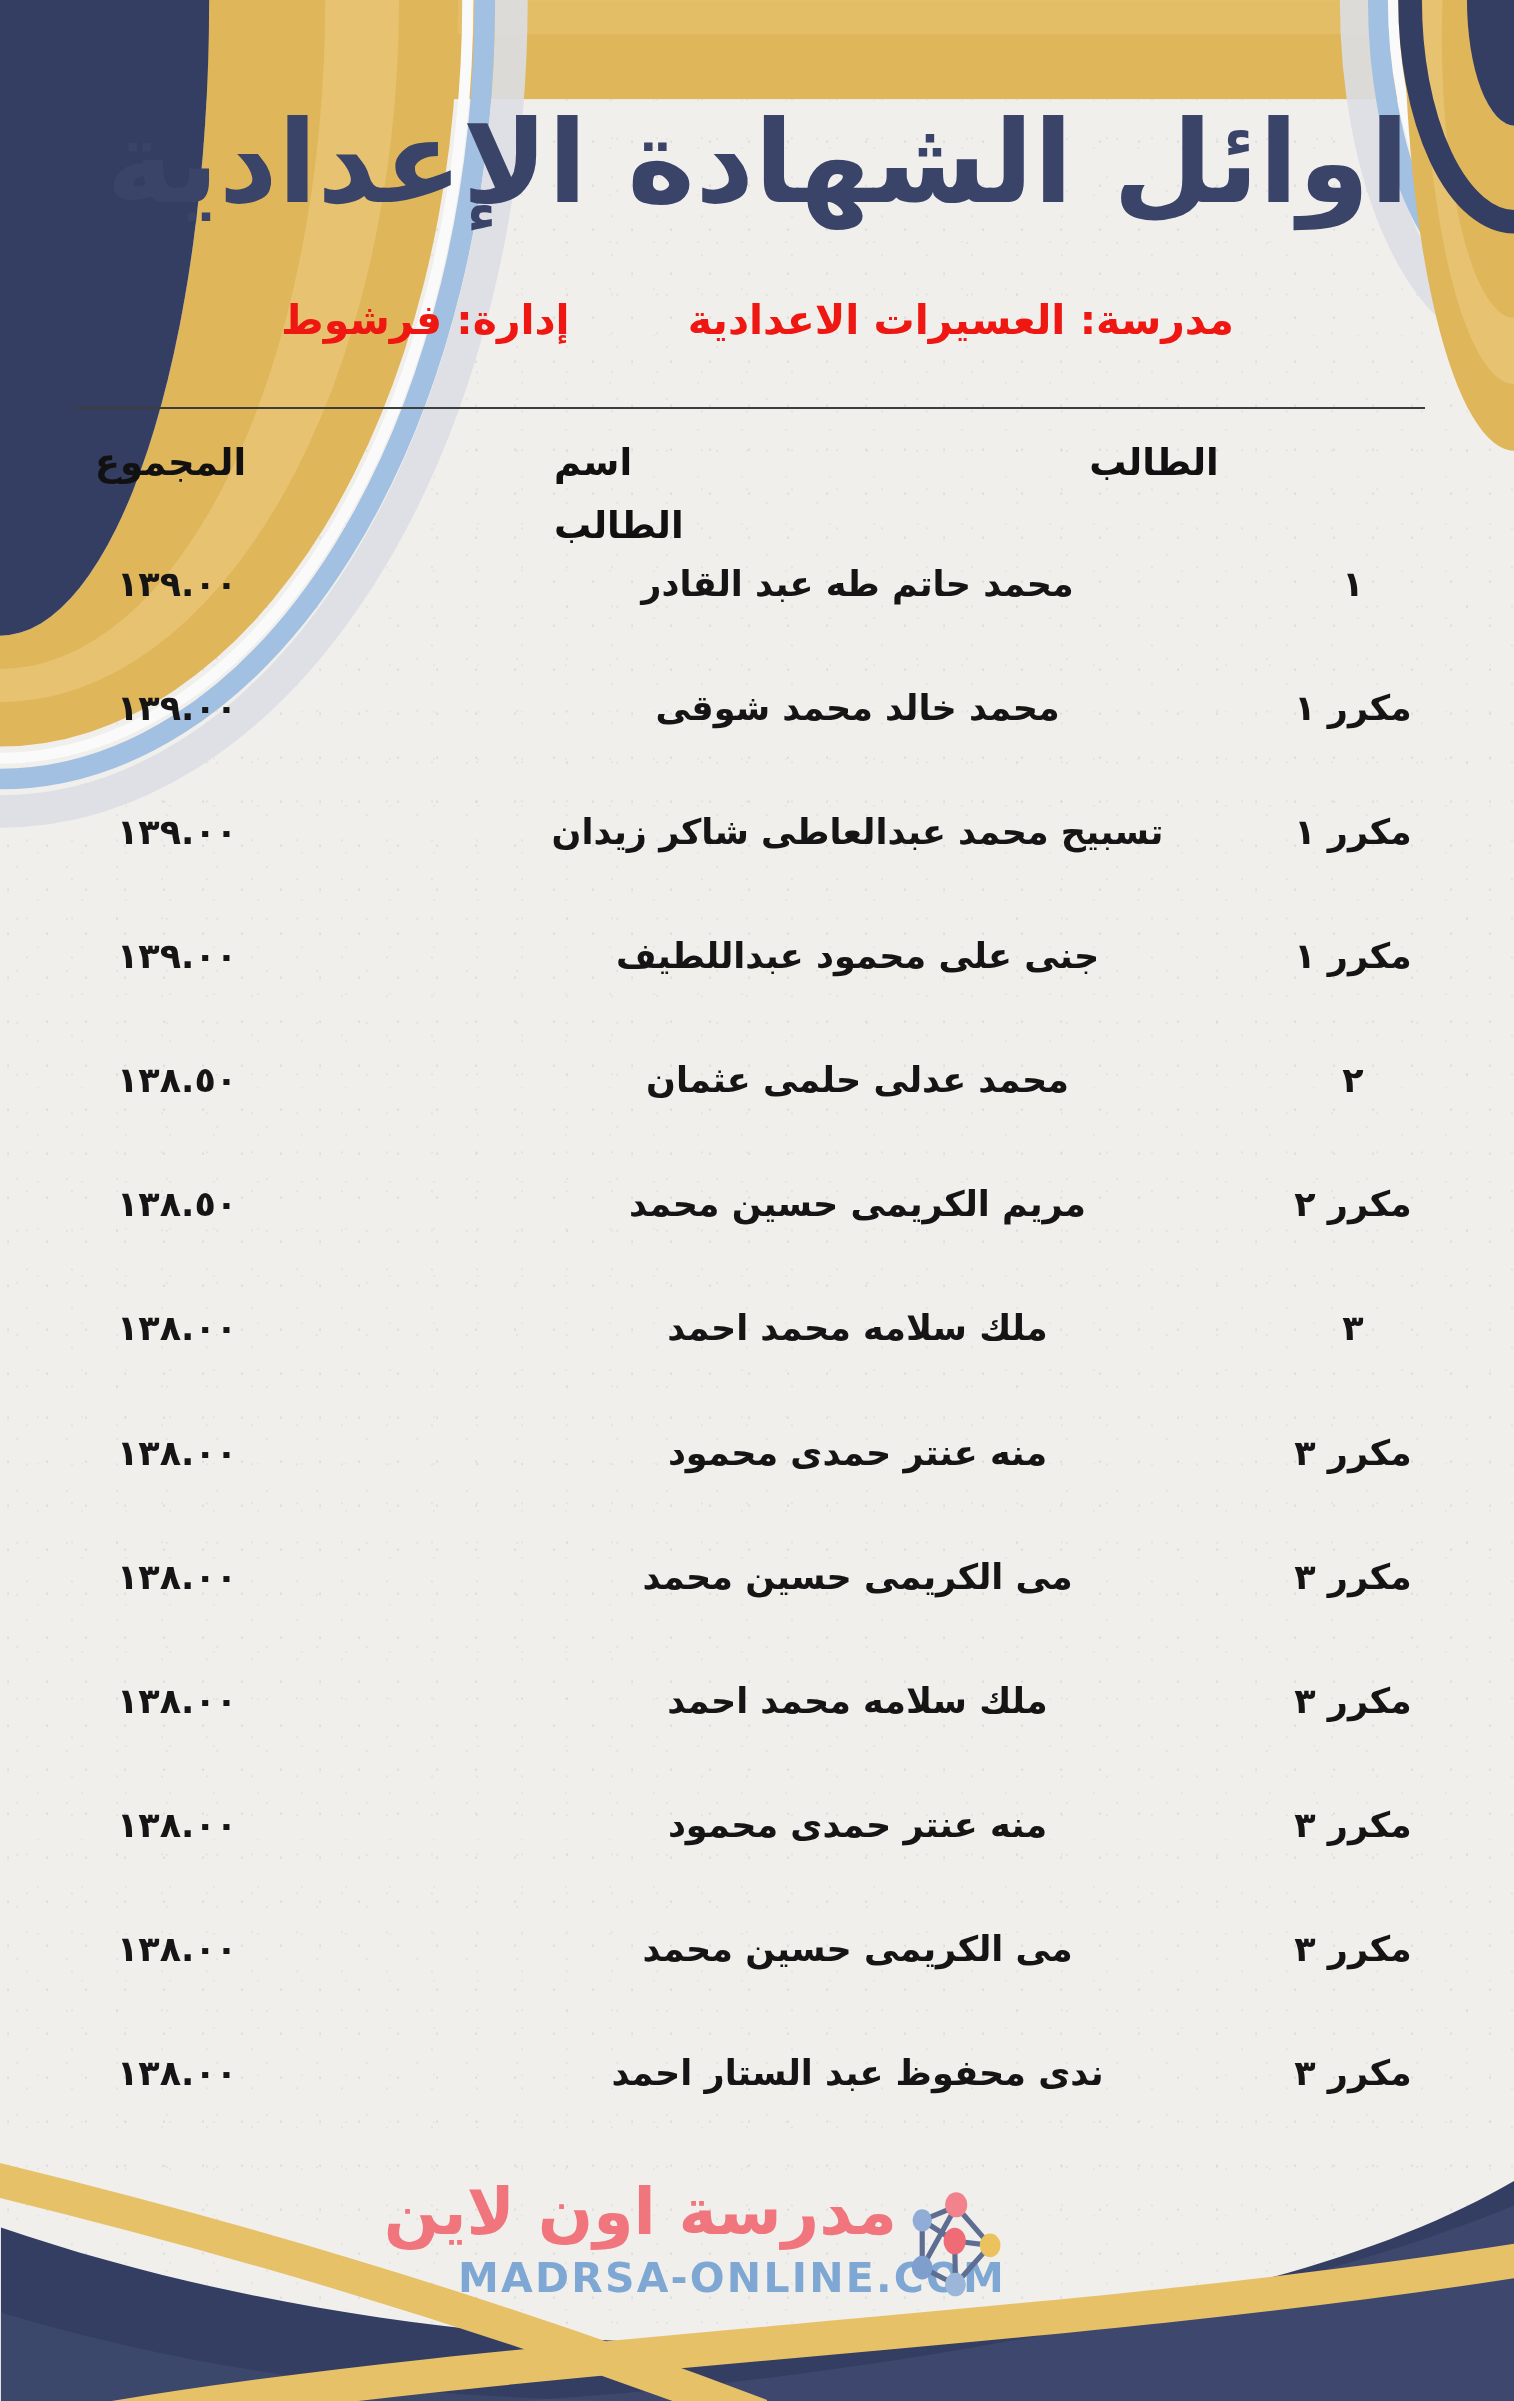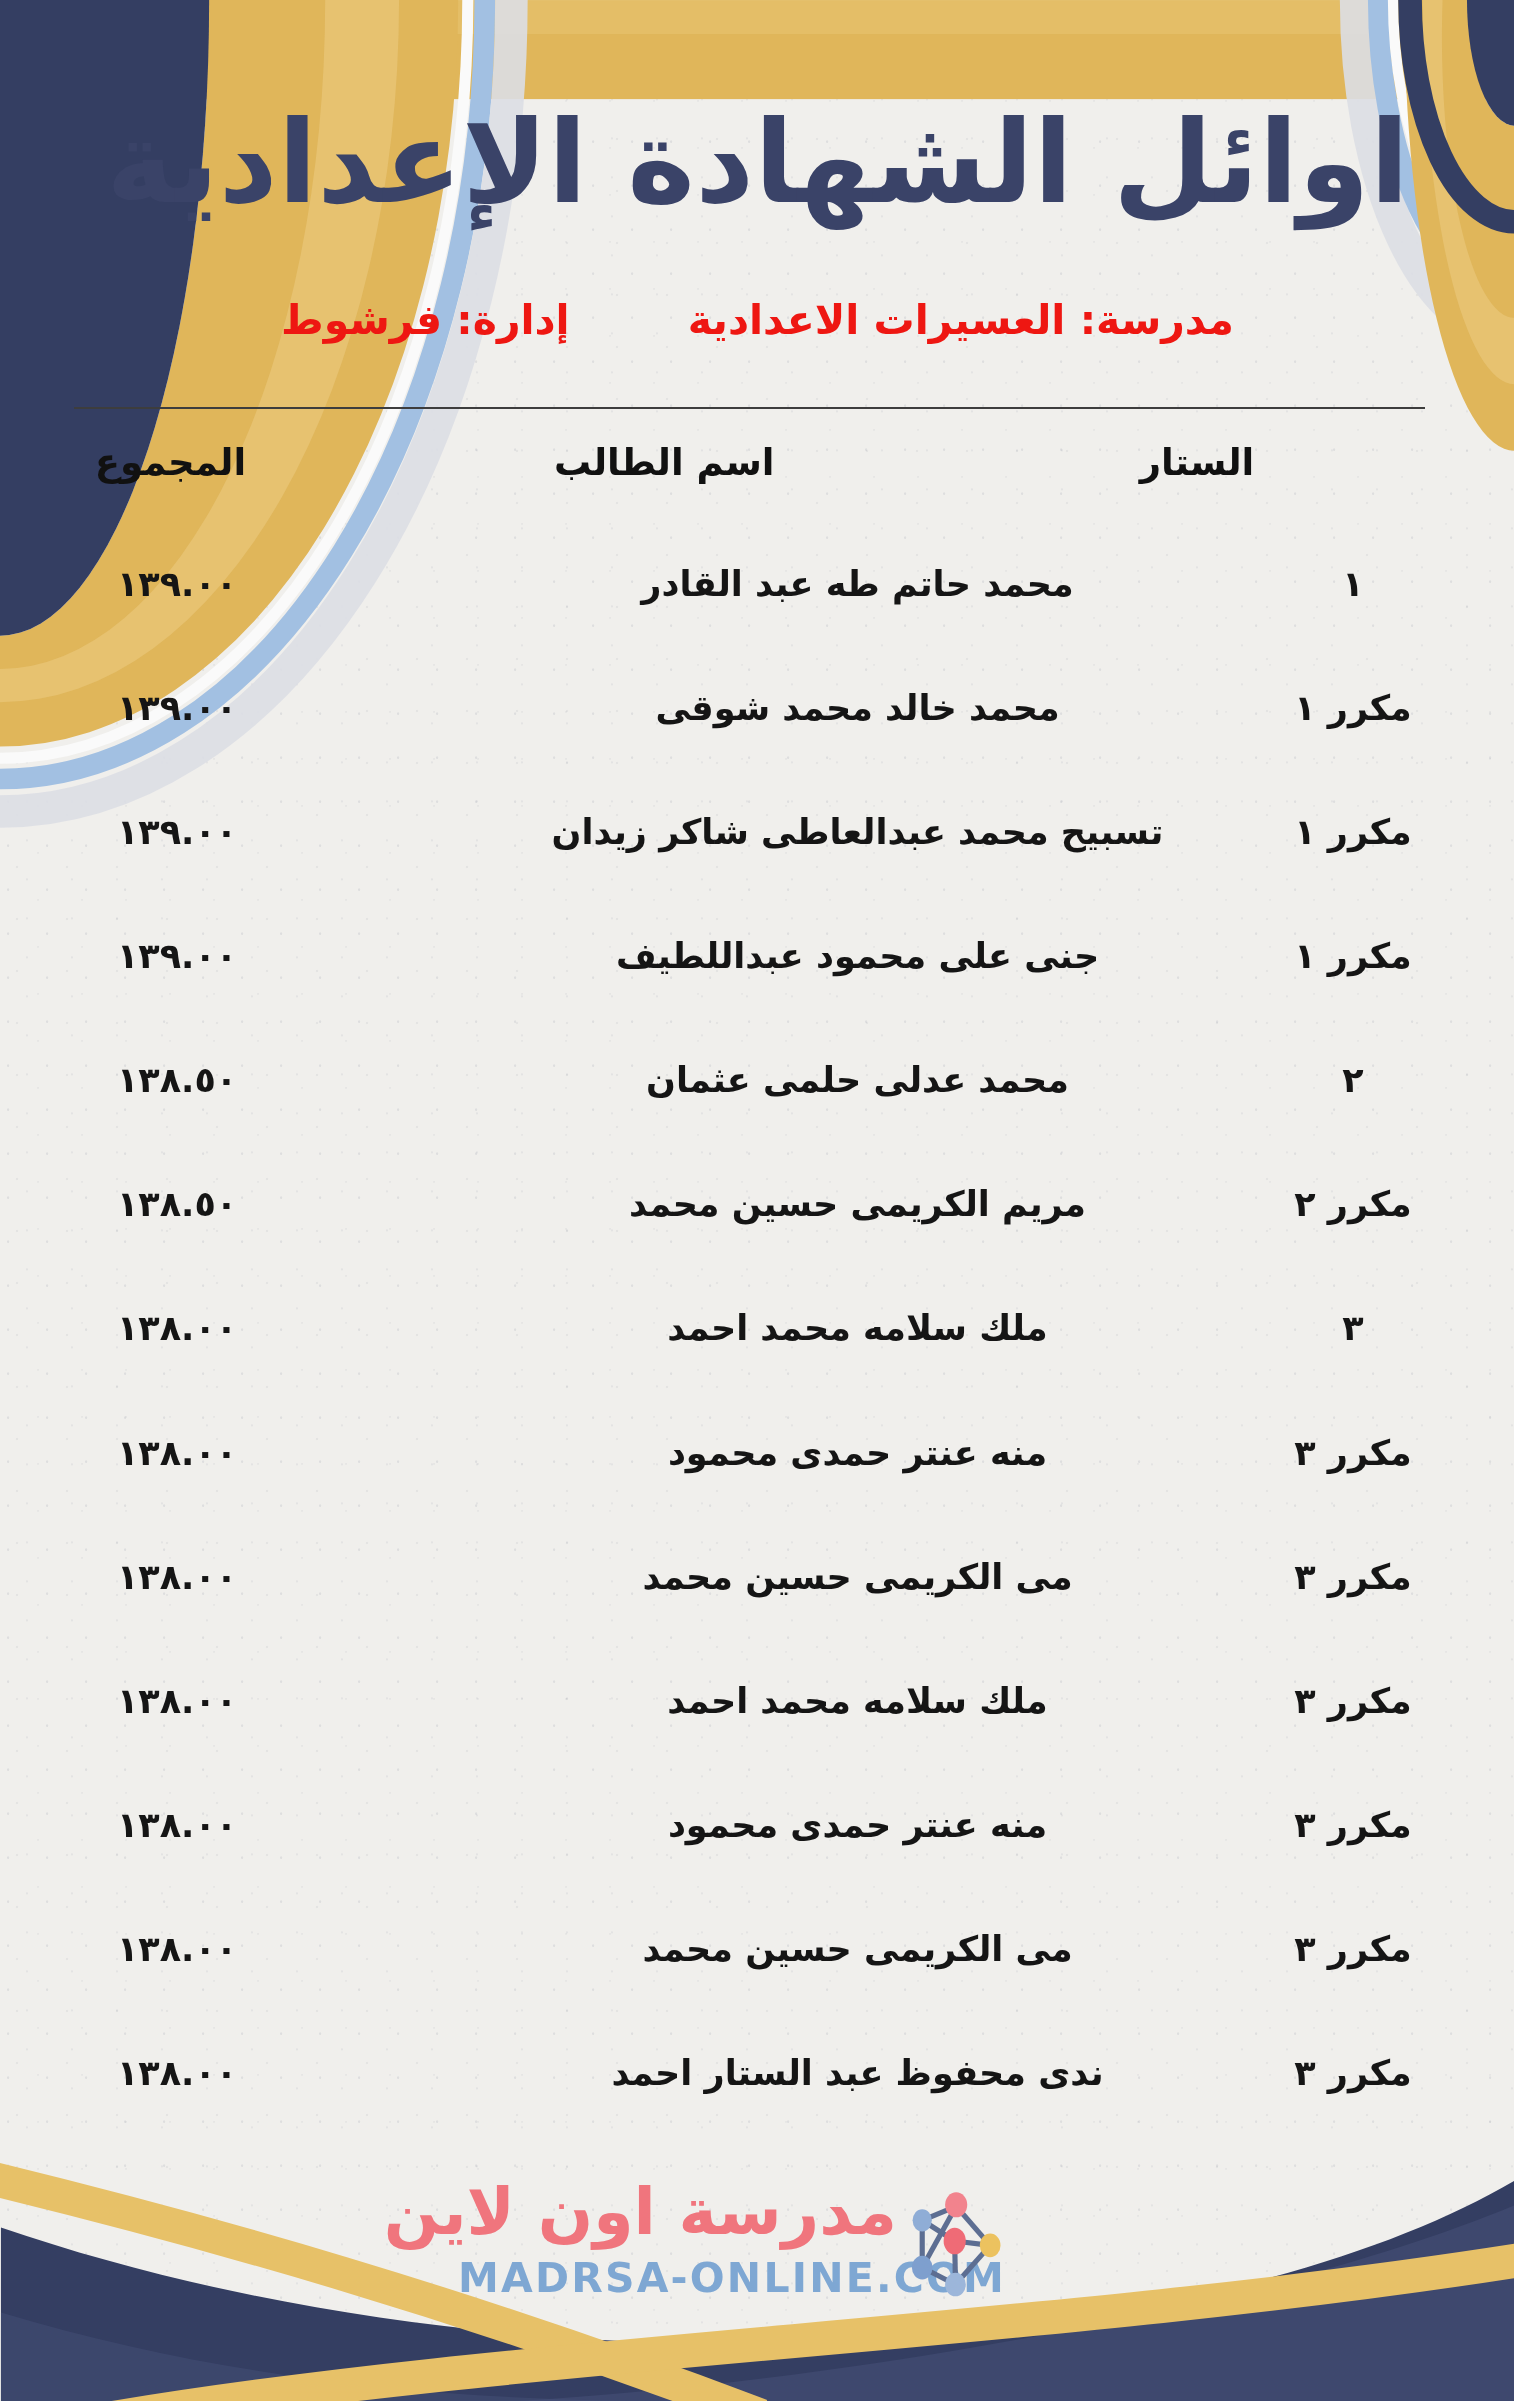--- a/index.html
+++ b/index.html
@@ -22,21 +22,21 @@
     position:absolute;top:95px;left:0;width:1515px;margin:0;
     text-align:center;direction:rtl;
     font-size:115px;font-weight:700;color:#3a4368;letter-spacing:0;
   }
   .school-line{
     position:absolute;top:296px;left:0;width:1515px;
     display:flex;justify-content:center;gap:118px;direction:rtl;
     font-size:41px;font-weight:700;color:#ee1712;
   }
   .divider{position:absolute;top:407px;left:74px;width:1351px;height:1.5px;background:#3d3d3d;}
-  .thead{position:absolute;top:431px;left:0;width:1324px;height:63px;font-size:37px;font-weight:700;color:#111;padding-left:43px;}
+  .thead{position:absolute;top:431px;left:0;width:1324px;height:63px;font-size:37px;font-weight:700;color:#111;}
   .thead .h-total{position:absolute;left:78px;width:185px;text-align:center;line-height:63px;}
   .thead .h-name{position:absolute;left:554px;right:554px;text-align:left;line-height:63px;}
   .thead .h-rank{position:absolute;right:100px;width:140px;text-align:center;line-height:63px;}
   .row{position:absolute;left:8px;width:1515px;height:56px;font-size:35px;font-weight:700;color:#151515;}
   .row .cell{line-height:56px;white-space:nowrap;}
   .row .rank{position:absolute;right:100px;width:140px;text-align:center;direction:rtl;}
   .row .name{position:absolute;left:443px;right:259px;text-align:center;direction:rtl;}
   .row .total{position:absolute;left:109px;width:251px;text-align:left;direction:ltr;}
   .logo-ar{
     position:absolute;top:2174px;right:618px;direction:rtl;white-space:nowrap;
@@ -86,21 +86,21 @@
   <div class="school-line">
     <span>مدرسة: العسيرات الاعدادية</span>
     <span>إدارة: فرشوط</span>
   </div>
 
   <div class="divider"></div>
 
   <div class="thead">
     <div class="h-total">المجموع</div>
     <div class="h-name">اسم الطالب</div>
-    <div class="h-rank">الستار</div>
+    <div class="h-rank">الطالب</div>
   </div>
 
   <div id="rows">
       <div class="row" style="top: 556px;">
         <div class="cell total">١٣٩.٠٠</div>
         <div class="cell name">محمد حاتم طه عبد القادر</div>
         <div class="cell rank">١</div>
       </div>
       <div class="row" style="top: 680px;">
         <div class="cell total">١٣٩.٠٠</div>

